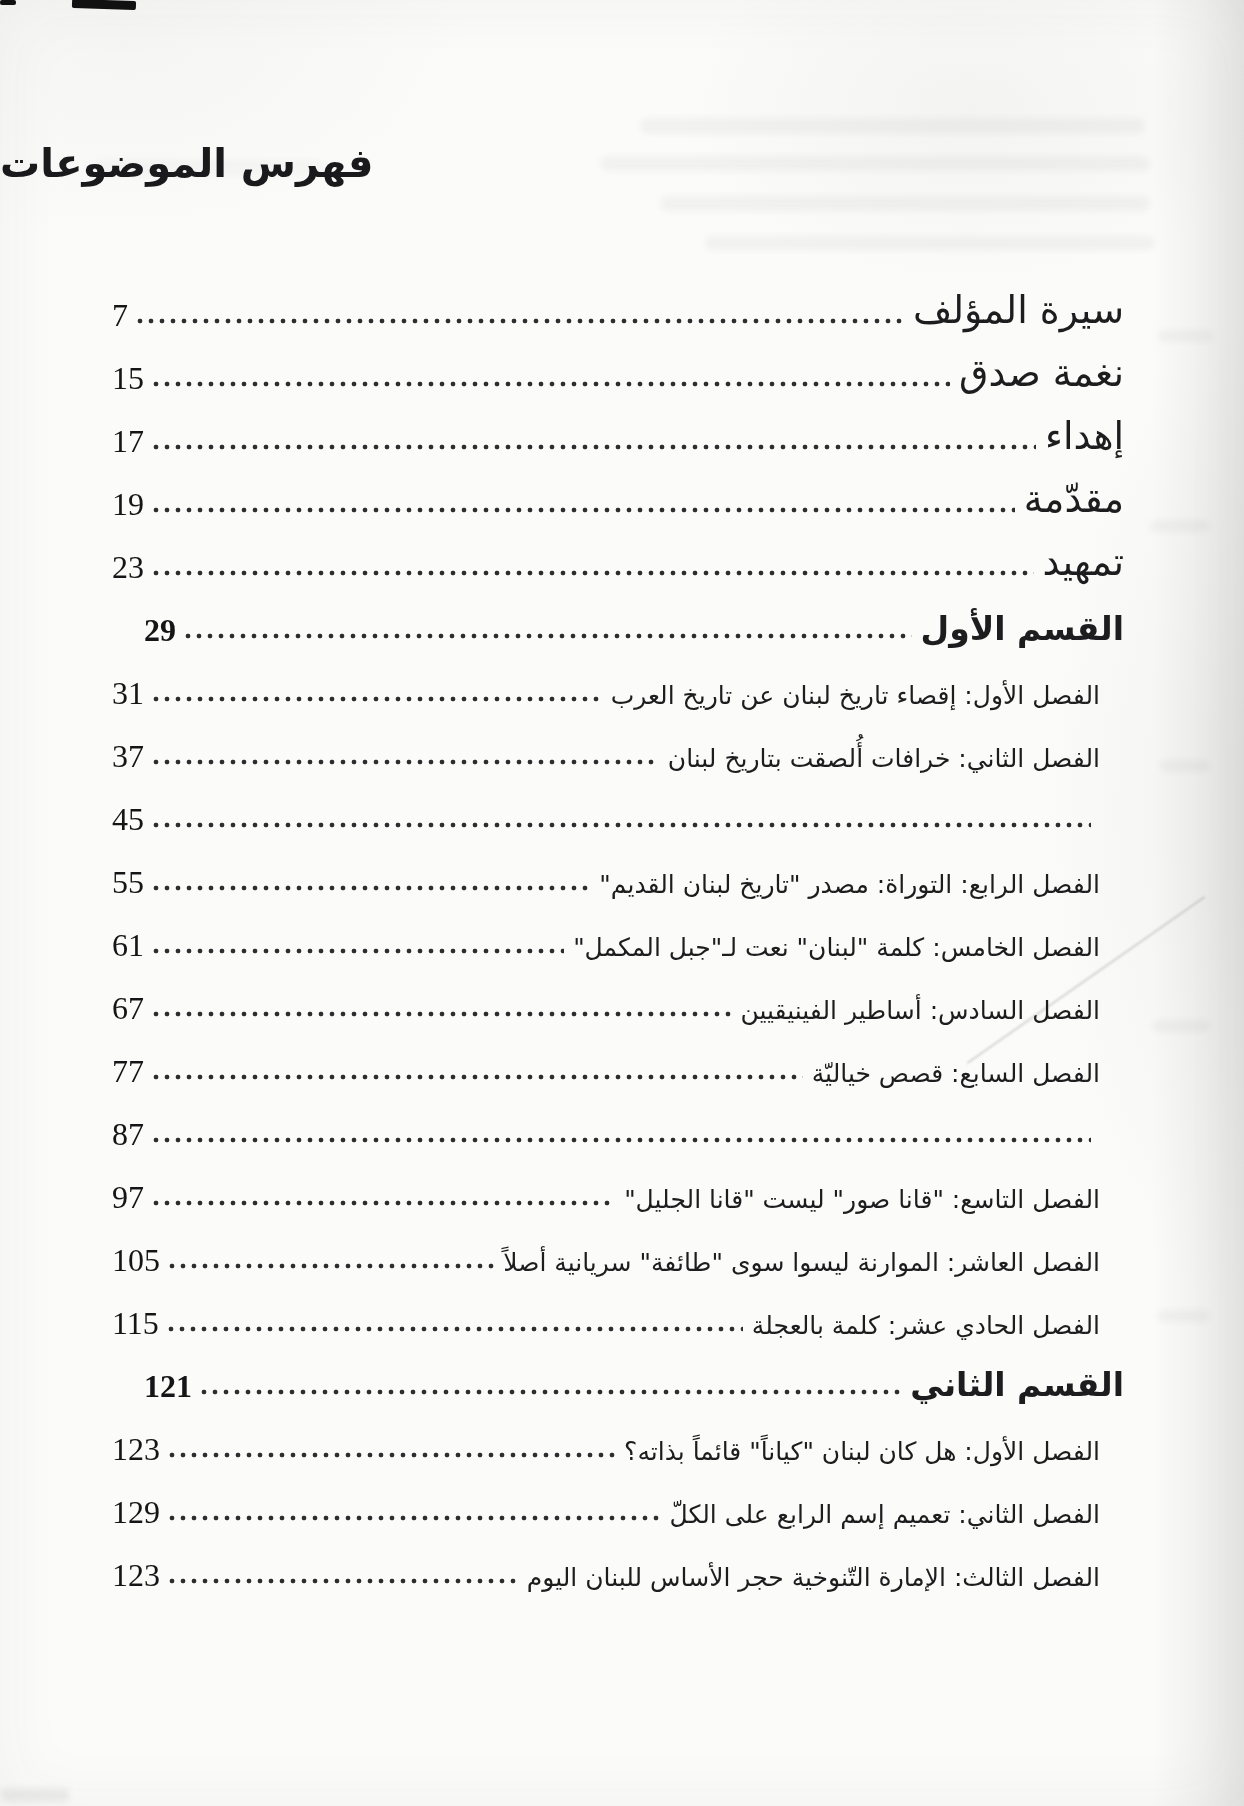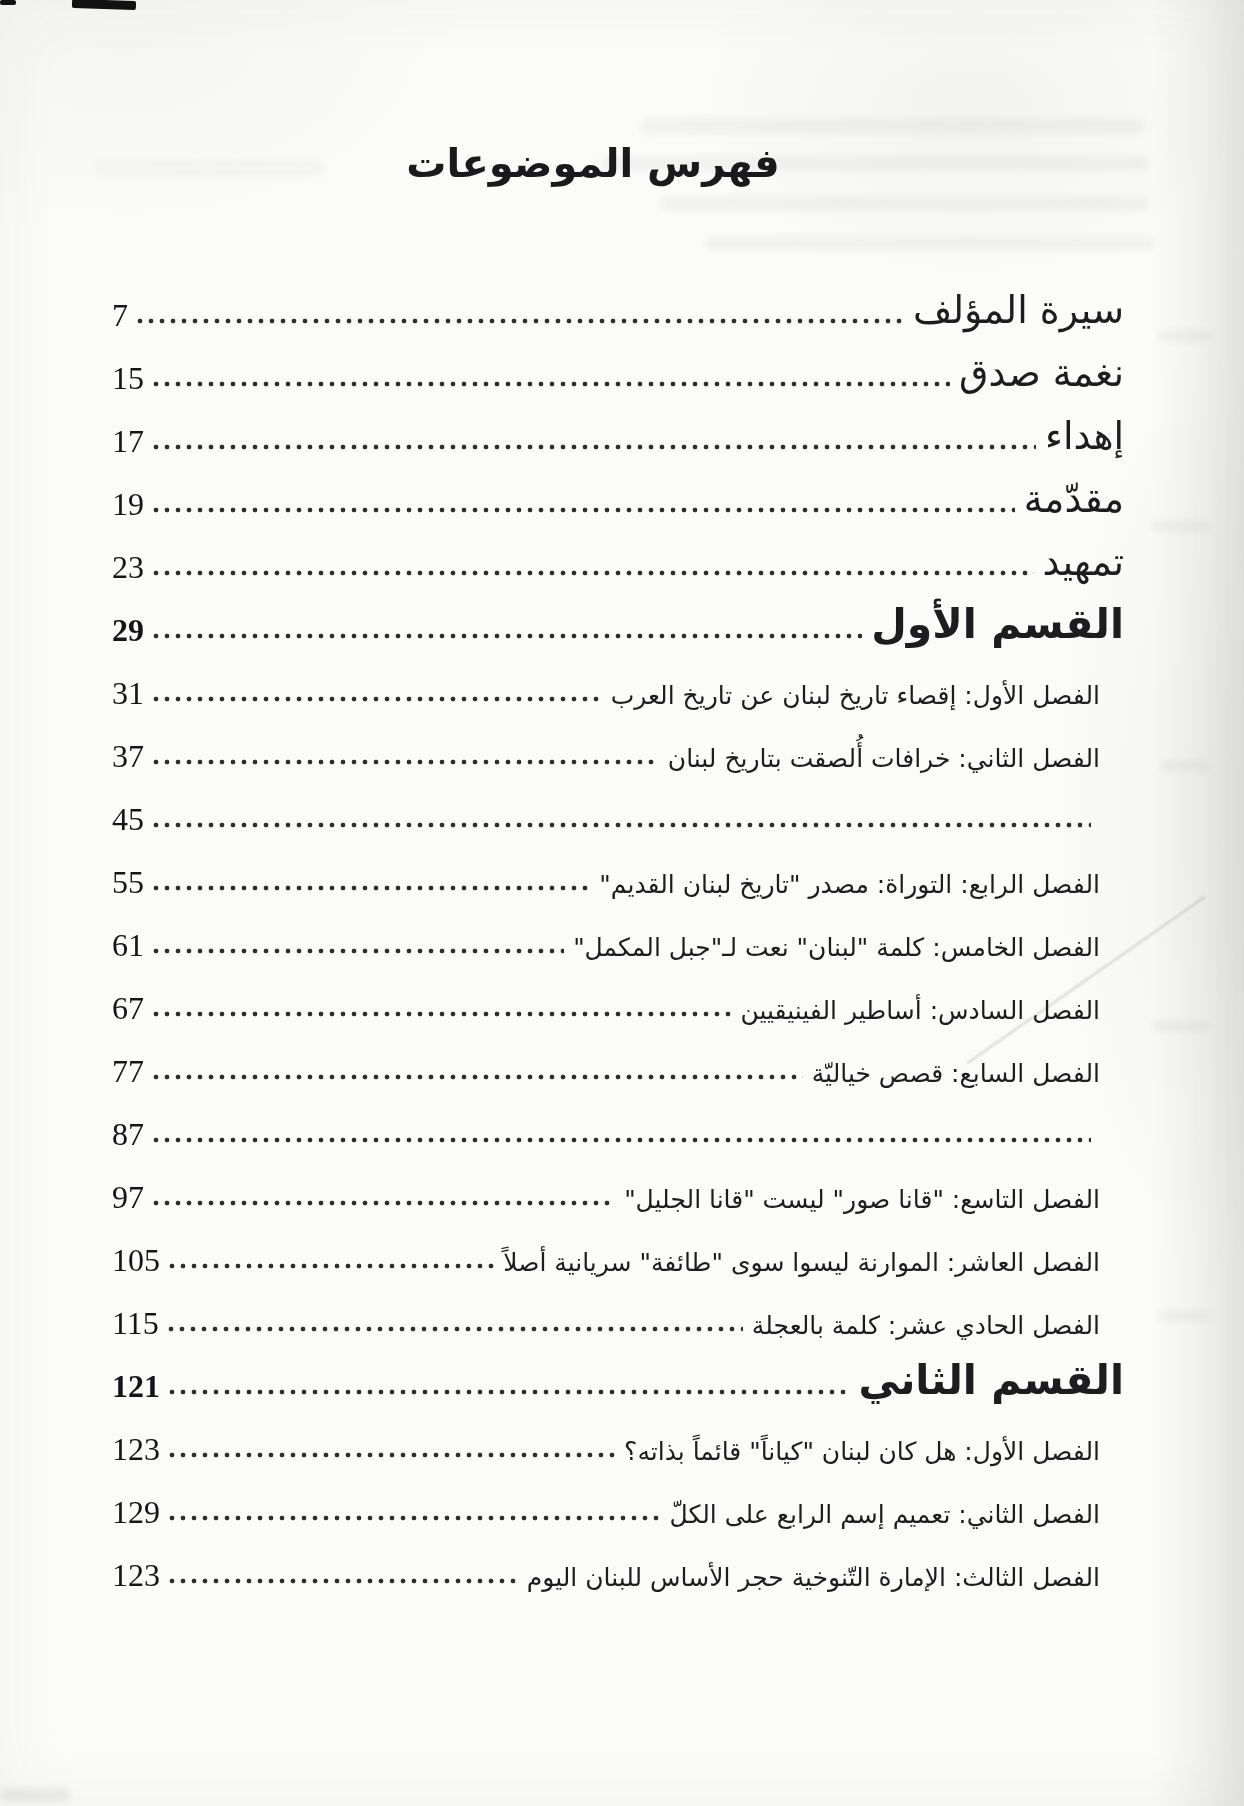--- a/index.html
+++ b/index.html
@@ -29,21 +29,21 @@
   .crease {
     position: absolute; width: 2px; background: rgba(150,150,148,0.38);
     filter: blur(1px); transform: rotate(55deg);
   }
   
   .title {
     position: absolute;
     top: 140px; left: 0;
     width: 1186px;
     margin: 0;
-    text-align: center;
+    text-align: left;
     font-size: 40px;
     font-weight: 700;
     letter-spacing: 0.5px;
     color: #1a1a1c;
     direction: rtl;
   }
   
   .toc {
     position: absolute;
     top: 270px;
@@ -58,22 +58,22 @@
     height: 63px;
   }
   .toc-label {
     white-space: nowrap;
     font-size: 38px;
     line-height: 1.15;
     color: #1d1d1f;
   }
   .level-chapter { padding-right: 24px; }
   .level-chapter .toc-label { font-size: 25px; }
-  .level-section .toc-label { font-weight: 700; font-size: 41px; }
-  .level-section .toc-page { font-weight: 700; }
+  .level-section .toc-label { font-weight: 700; font-size: 33px; }
+  .level-section .toc-page { font-weight: 700; margin-left: 32px; }
   .toc-dots {
     flex: 1 1 auto;
     min-width: 16px;
     height: 10px;
     margin: 0 9px 7px 7px;
     background-image: radial-gradient(circle at 5px 5px, #2d2d2f 2px, rgba(0,0,0,0) 2.7px);
     background-size: 11px 10px;
     background-repeat: repeat-x;
   }
   .toc-page {

